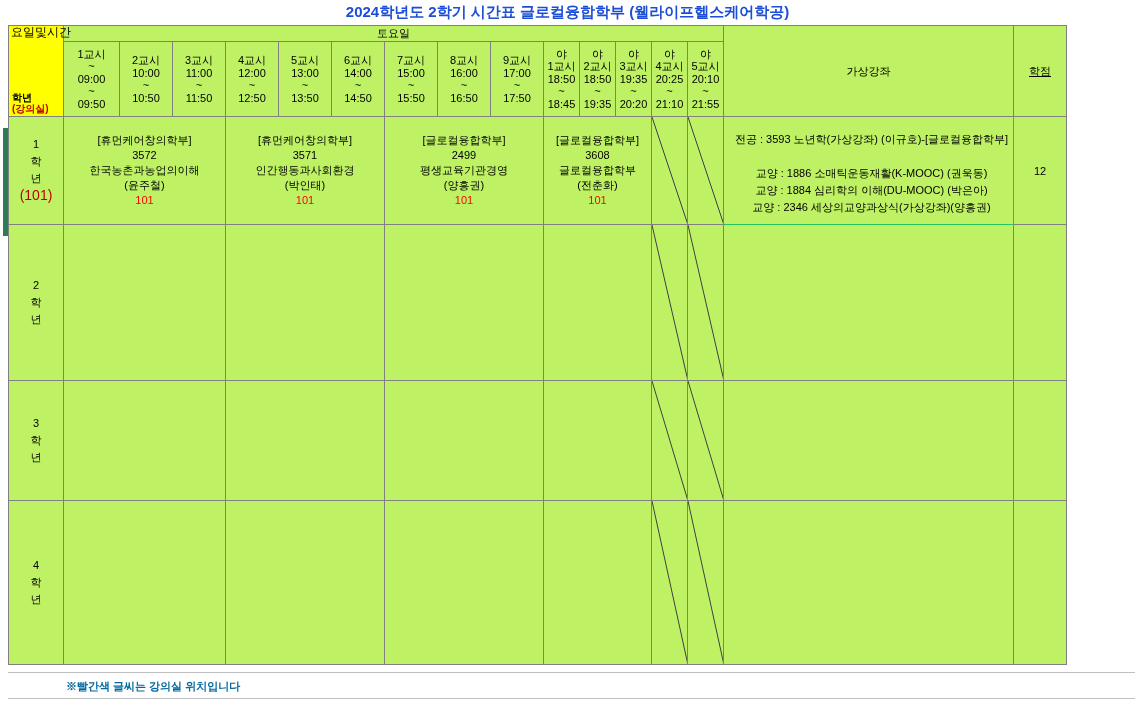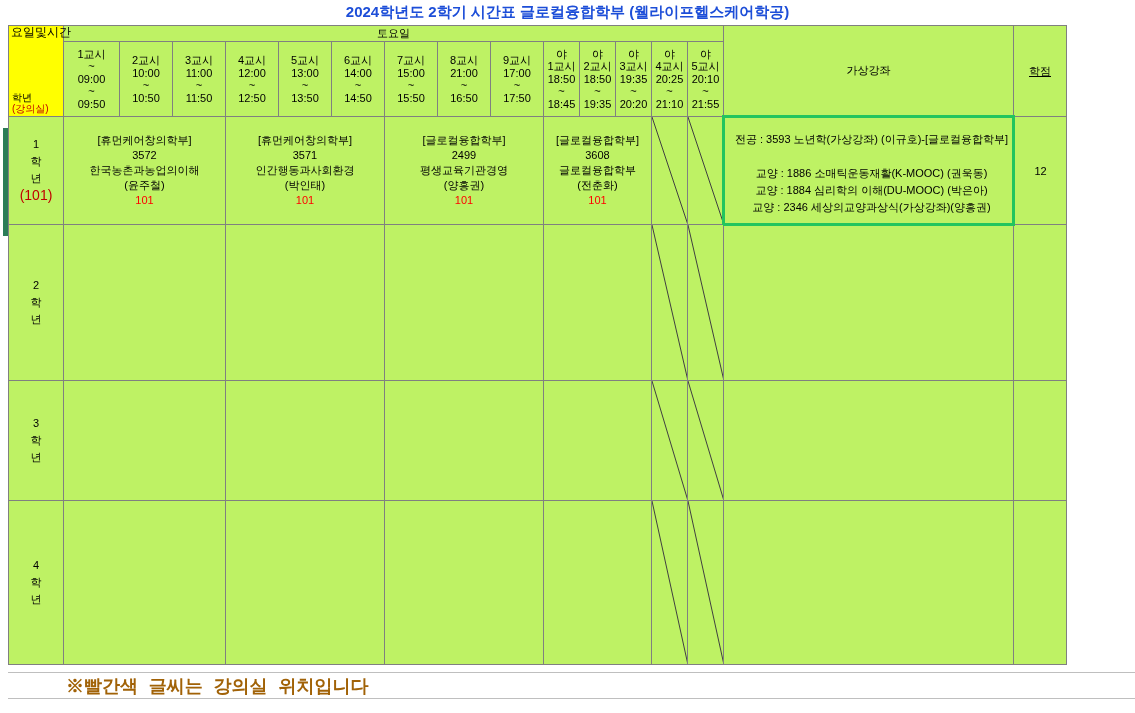--- a/index.html
+++ b/index.html
@@ -59,20 +59,21 @@
     text-align: left;
     white-space: nowrap;
   }
   .hdr-corner .ll {
     position: absolute;
     bottom: 2px;
     left: 3px;
     font-size: 10px;
     line-height: 11px;
     text-align: left;
+    font-weight: bold;
   }
   .hdr-corner .ll .red { color: #c00000; }
   .period-cell {
     background: #dbe3ee;
     font-size: 10.5px;
     line-height: 12.5px;
     height: 74px;
   }
   .virtual-head {
     background: #f5ccab;
@@ -99,21 +100,21 @@
   .class-cell .red { color: #ff0000; }
   .empty-cell { background: #f2f2f2; }
   .virtual-cell {
     background: #ffff00;
     text-align: left;
     vertical-align: top;
     padding: 6px 0 0 6px !important;
     font-size: 11px;
     line-height: 17px;
   }
-  .virtual-cell.filled { border: 3px solid #22c55e; }
+  .virtual-cell.filled { border: 1px solid #22c55e; }
   .credit-cell { background: #ffffff; font-size: 12px; }
   .diag {
     position: relative;
     background: #ffffff;
     overflow: hidden;
   }
   .diag svg { position: absolute; left: 0; top: 0; }
   .green-strip {
     position: absolute;
     left: 3px;
@@ -122,25 +123,24 @@
   }
   .footer-row {
     position: absolute;
     left: 8px;
     bottom: 14px;
     height: 26px;
     display: flex;
     align-items: center;
   }
   .footer-note {
-    color: #a16207;
+    color: #0369a1;
     font-weight: bold;
-    font-size: 18px;
+    font-size: 11px;
     padding-left: 58px;
-    font-family: Liberation Mono, monospace;
   }
   .footer-line {
     position: absolute;
     left: 8px;
     right: 0;
     bottom: 40px;
     height: 1px;
     background: #bfbfbf;
   }
   .footer-line2 {
@@ -197,21 +197,21 @@
     </tr>
 
     <tr>
       <td class="period-cell"><span>1교시</span><br>~<br><span>09:00</span><br>~<br><span>09:50</span></td>
       <td class="period-cell"><span>2교시</span><br><span>10:00</span><br>~<br><span>10:50</span></td>
       <td class="period-cell"><span>3교시</span><br><span>11:00</span><br>~<br><span>11:50</span></td>
       <td class="period-cell"><span>4교시</span><br><span>12:00</span><br>~<br><span>12:50</span></td>
       <td class="period-cell"><span>5교시</span><br><span>13:00</span><br>~<br><span>13:50</span></td>
       <td class="period-cell"><span>6교시</span><br><span>14:00</span><br>~<br><span>14:50</span></td>
       <td class="period-cell"><span>7교시</span><br><span>15:00</span><br>~<br><span>15:50</span></td>
-      <td class="period-cell"><span>8교시</span><br><span>21:00</span><br>~<br><span>16:50</span></td>
+      <td class="period-cell"><span>8교시</span><br><span>16:00</span><br>~<br><span>16:50</span></td>
       <td class="period-cell"><span>9교시</span><br><span>17:00</span><br>~<br><span>17:50</span></td>
       <td class="period-cell">야<br>1교시<br><span>18:50</span><br>~<br><span>18:45</span></td>
       <td class="period-cell">야<br>2교시<br><span>18:50</span><br>~<br><span>19:35</span></td>
       <td class="period-cell">야<br>3교시<br><span>19:35</span><br>~<br><span>20:20</span></td>
       <td class="period-cell">야<br>4교시<br><span>20:25</span><br>~<br><span>21:10</span></td>
       <td class="period-cell">야<br>5교시<br><span>20:10</span><br>~<br><span>21:55</span></td>
     </tr>
 
     <tr style="height:108px;">
       <td class="year-cell">

